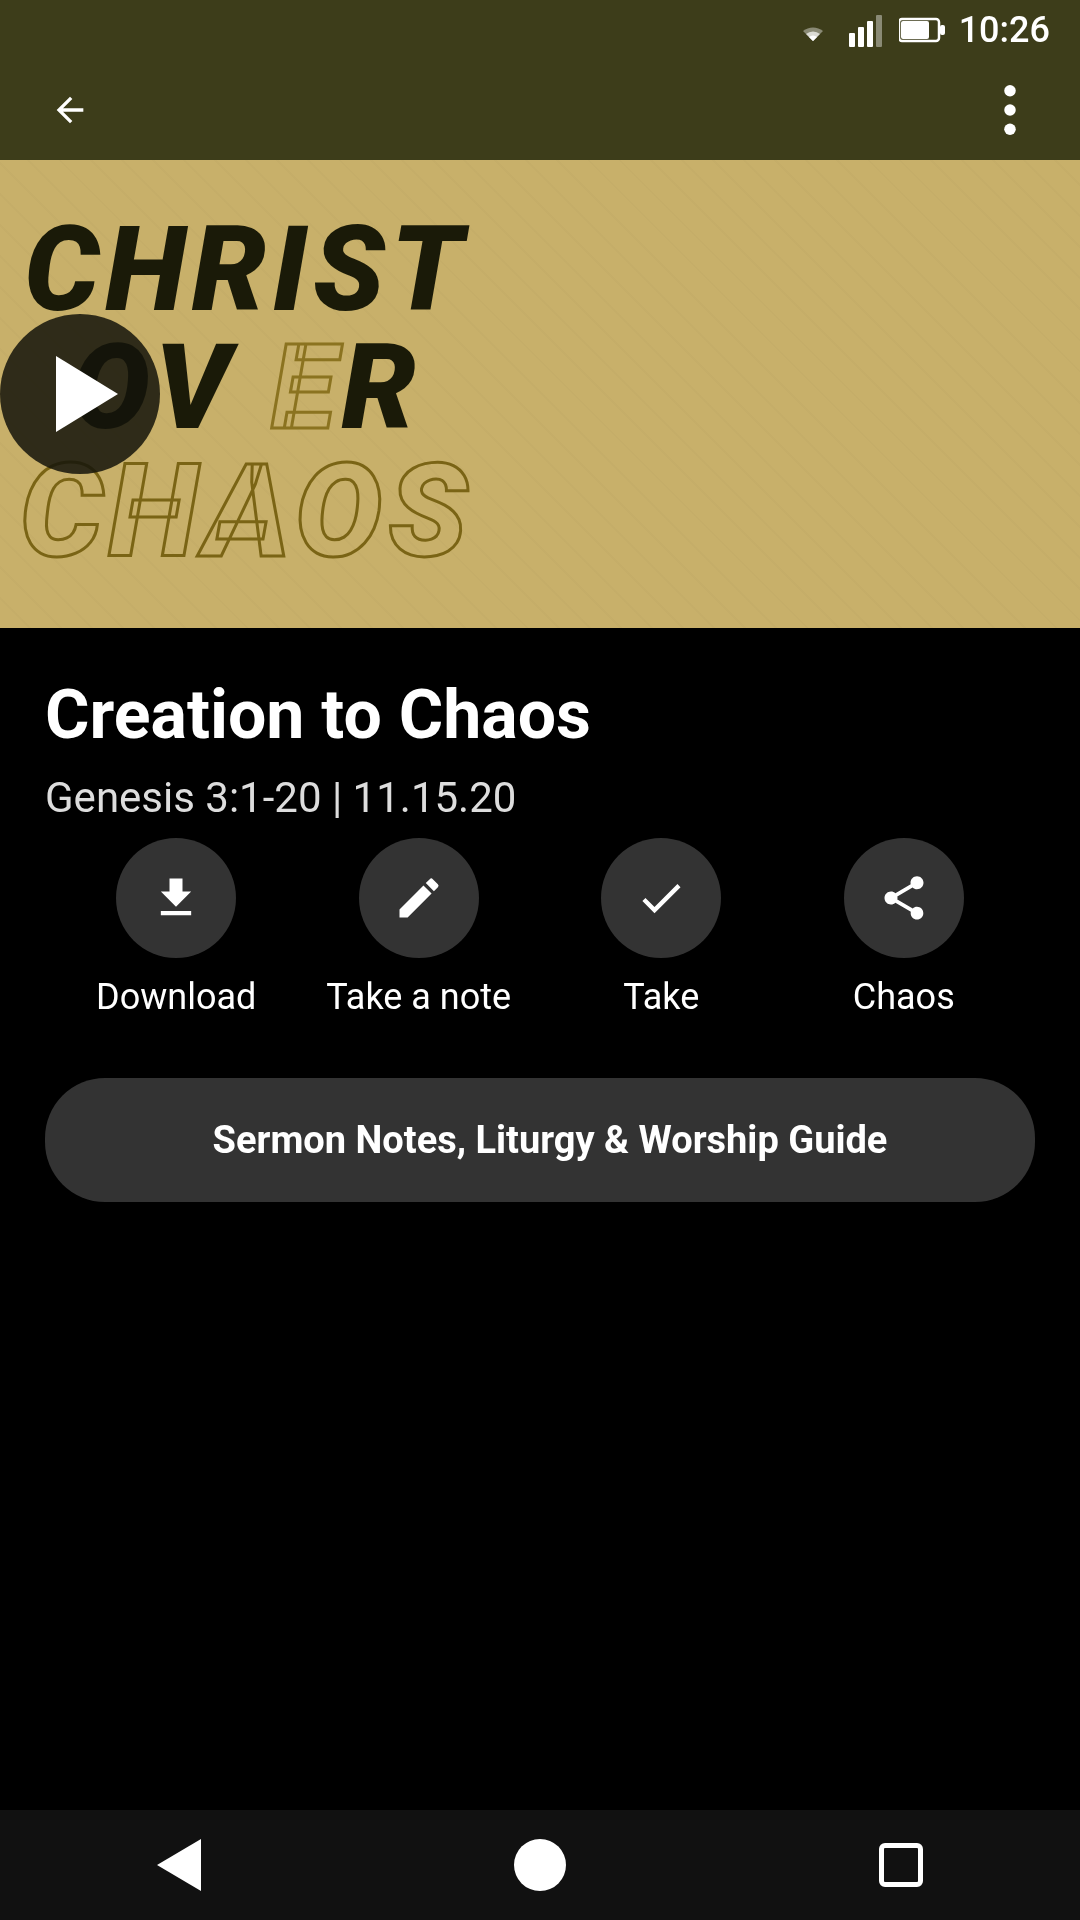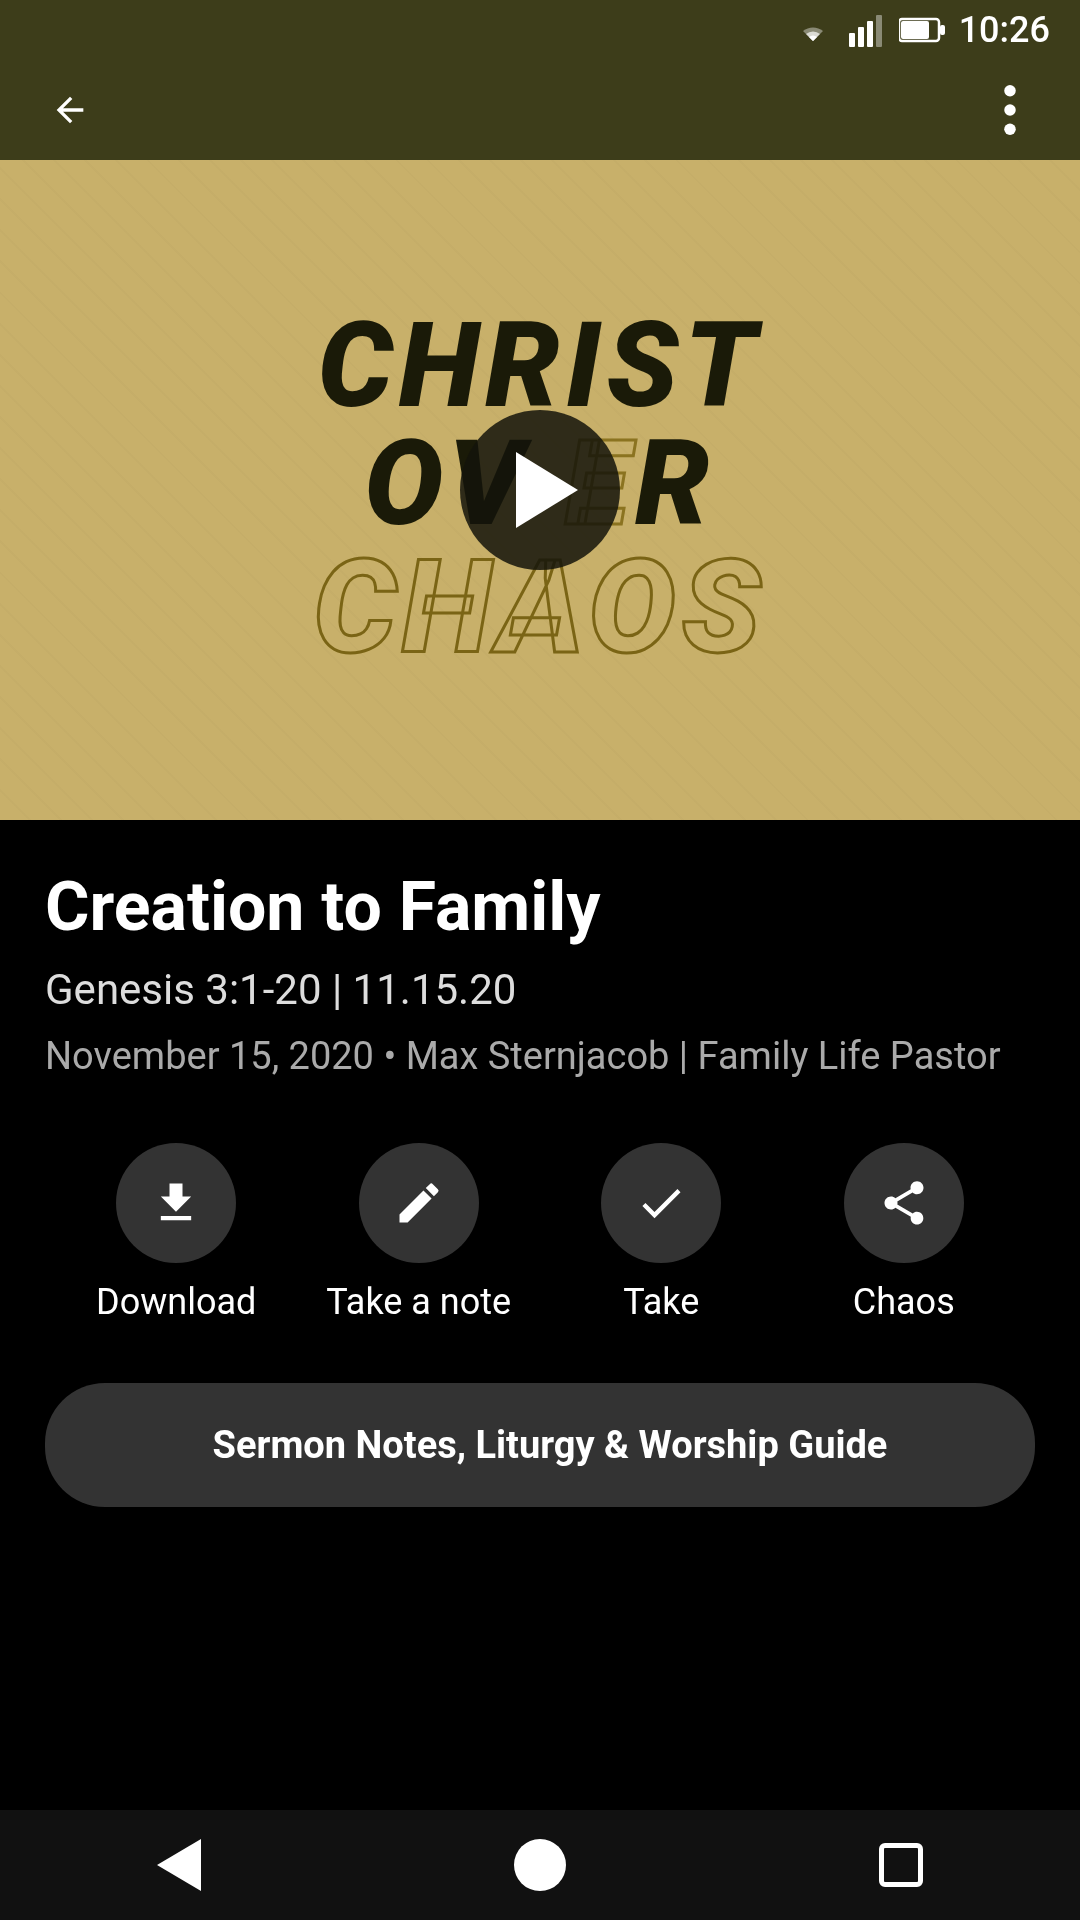--- a/index.html
+++ b/index.html
@@ -75,26 +75,25 @@
 
     .more-btn svg {
       fill: #fff;
       width: 14px;
       height: 50px;
     }
 
     
     .media-container {
       width: 100%;
-      height: 660px;
+      height: 468px;
       background: #3b82f6;
       position: relative;
       display: flex;
       align-items: center;
-      justify-content: center;
       overflow: hidden;
     }
 
     .play-button {
       position: absolute;
       width: 160px;
       height: 160px;
       background: rgba(20,20,10,0.85);
       border-radius: 50%;
       display: flex;
@@ -363,23 +362,22 @@
     <span class="art-line art-line-1" style="color:transparent; -webkit-text-stroke:3px #7a6415; font-size:130px;">CHAOS</span>
   </div>
 
   <div class="play-button">
     <div class="play-triangle"></div>
   </div>
 
 </div>
 
 <div class="content-area">
-  <h1 class="sermon-title">Creation to Family</h1>
+  <h1 class="sermon-title">Creation to Chaos</h1>
   <p class="sermon-reference">Genesis 3:1-20 | 11.15.20</p>
-  <p class="sermon-meta">November 15, 2020 • Max Sternjacob | Family Life Pastor</p>
 
   <div class="actions-row">
 
     <div class="action-item">
       <div class="action-circle">
         <svg viewBox="0 0 24 24" fill="white" width="52" height="52">
           <path d="M19 9h-4V3H9v6H5l7 7 7-7zm-14 9v2h14v-2H5z"></path>
         </svg>
       </div>
       <span class="action-label">Download</span>

